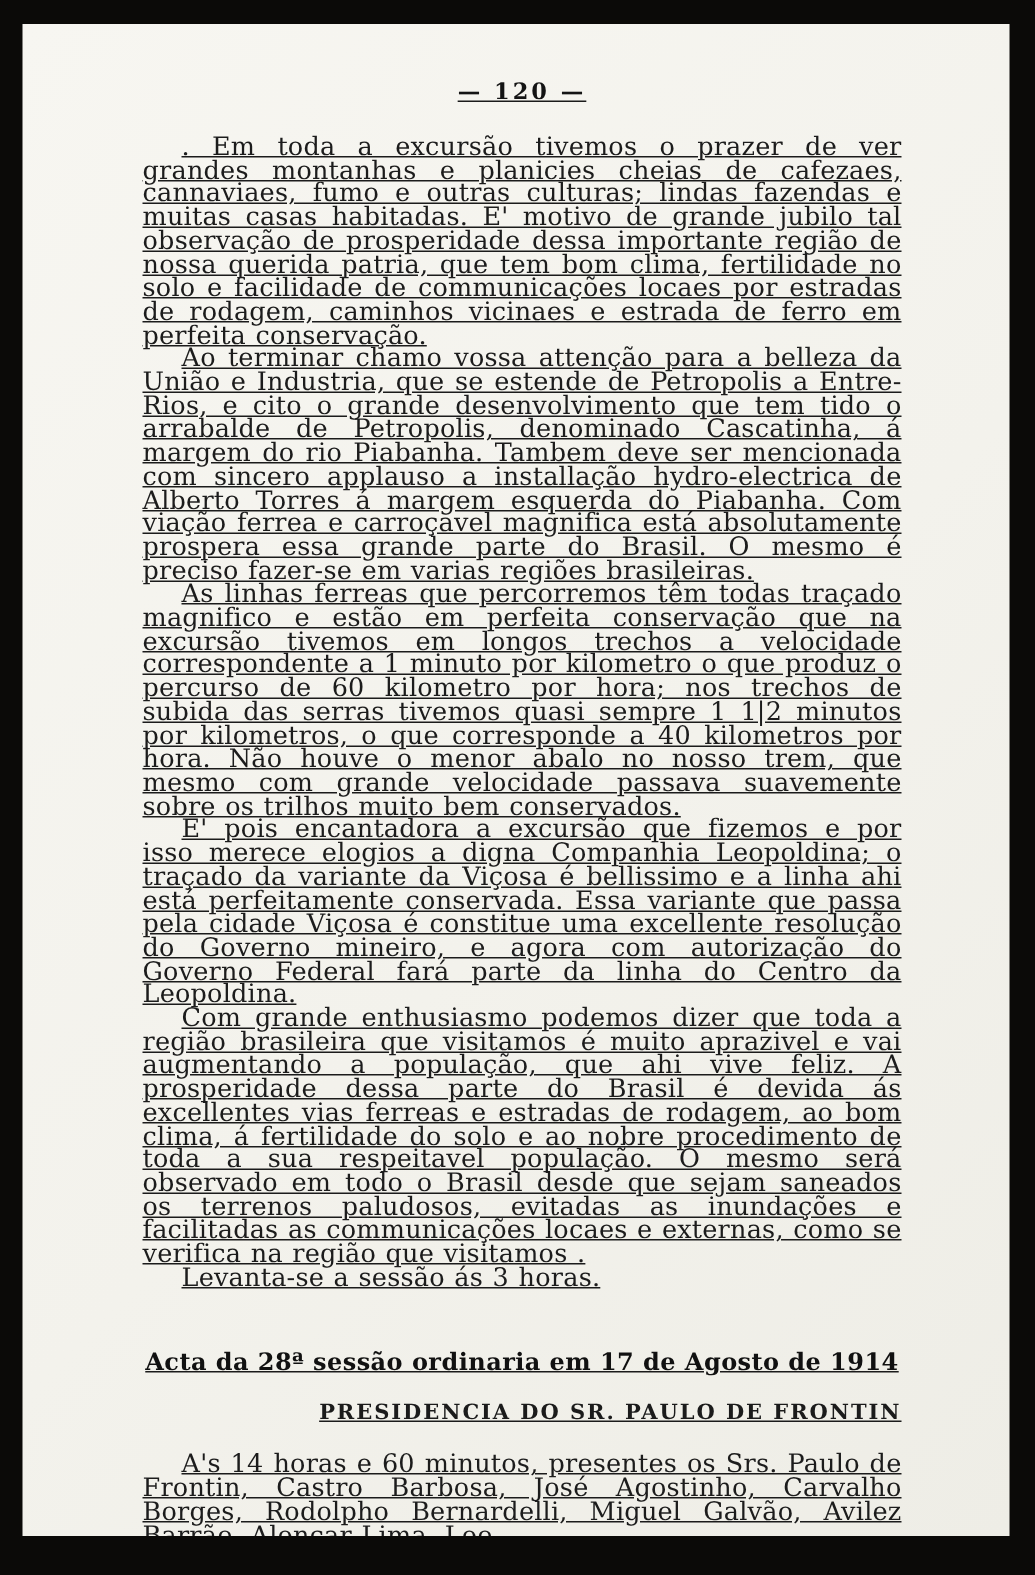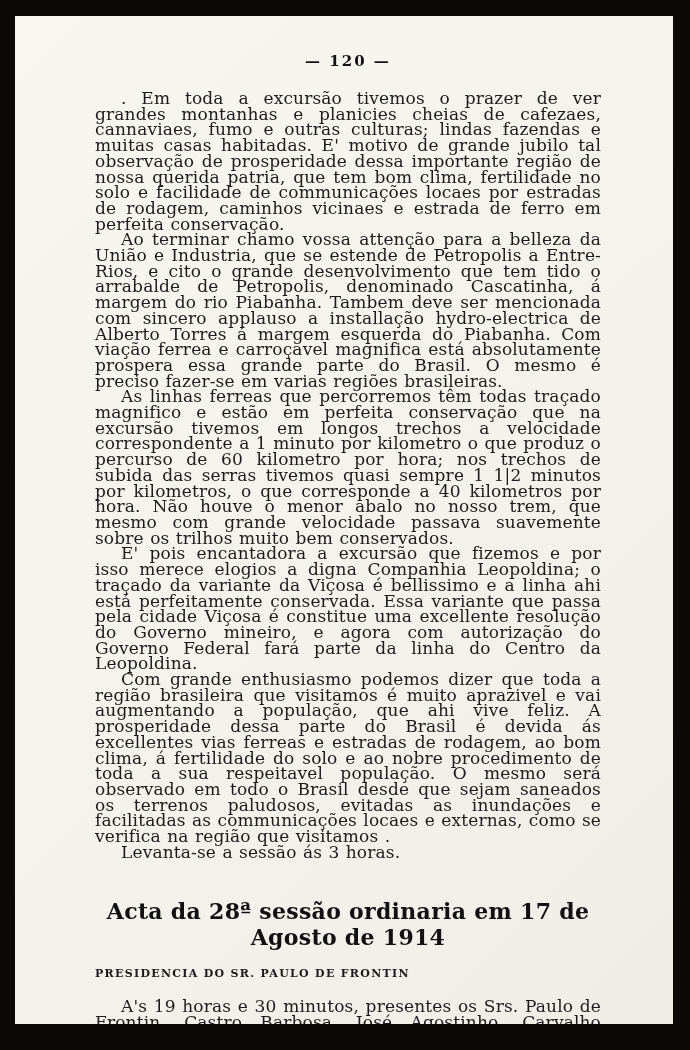--- a/index.html
+++ b/index.html
@@ -18,20 +18,21 @@
   }
   .page {
     width: 100%;
     height: 100%;
     box-sizing: border-box;
     background: linear-gradient(135deg, #f7f6f1 0%, #f3f2ec 55%, #eeede6 100%);
     padding: 36px 72px 18px 80px;
     overflow: hidden;
     color: #1b1b1b;
     font-family: "DejaVu Serif", serif;
+    text-decoration: underline;
   }
   .page-number {
     text-align: center;
     font-size: 15px;
     font-weight: bold;
     letter-spacing: 2px;
     color: #141414;
     margin-bottom: 21px;
   }
   .para {
@@ -40,29 +41,29 @@
     line-height: 15.7px;
     text-align: justify;
     text-indent: 26px;
     letter-spacing: 0.15px;
     word-spacing: 0.8px;
     color: #1c1c1c;
   }
   .section-heading {
     margin: 38px 0 0 0;
     text-align: center;
-    font-size: 22px;
+    font-size: 16px;
     font-weight: bold;
     letter-spacing: 0.3px;
     color: #111;
   }
   .section-subheading {
     margin-top: 17px;
-    text-align: left;
-    font-size: 11px;
+    text-align: right;
+    font-size: 14px;
     font-weight: bold;
     letter-spacing: 1.3px;
     color: #1b1b1b;
   }
   .section-text .para {
     margin-top: 19px;
   }
 </style>
 </head>
 <body>
@@ -79,17 +80,17 @@
       <p class="para">E' pois encantadora a excursão que fizemos e por isso merece elogios a digna Companhia Leopoldina; o traçado da variante da Viçosa é bellissimo e a linha ahi está perfeitamente conservada. Essa variante que passa pela cidade Viçosa é constitue uma excellente resolução do Governo mineiro, e agora com autorização do Governo Federal fará parte da linha do Centro da Leopoldina.</p>
       <p class="para">Com grande enthusiasmo podemos dizer que toda a região brasileira que visitamos é muito aprazivel e vai augmentando a população, que ahi vive feliz. A prosperidade dessa parte do Brasil é devida ás excellentes vias ferreas e estradas de rodagem, ao bom clima, á fertilidade do solo e ao nobre procedimento de toda a sua respeitavel população. O mesmo será observado em todo o Brasil desde que sejam saneados os terrenos paludosos, evitadas as inundações e facilitadas as communicações locaes e externas, como se verifica na região que visitamos .</p>
       <p class="para">Levanta-se a sessão ás 3 horas.</p>
     </div>
 
     <h2 class="section-heading">Acta da 28ª sessão ordinaria em 17 de Agosto de 1914</h2>
 
     <div class="section-subheading">PRESIDENCIA DO SR. PAULO DE FRONTIN</div>
 
     <div class="section-text">
-      <p class="para">A's 19 horas e 30 minutos, presentes os Srs. Paulo de Frontin, Castro Barbosa, José Agostinho, Carvalho Borges, Rodolpho Bernardelli, Miguel Galvão, Avilez Barrão, Alencar Lima, Leo-</p>
+      <p class="para">A's 14 horas e 60 minutos, presentes os Srs. Paulo de Frontin, Castro Barbosa, José Agostinho, Carvalho Borges, Rodolpho Bernardelli, Miguel Galvão, Avilez Barrão, Alencar Lima, Leo-</p>
     </div>
 
   </div>
 </div>
 
 </body></html>

